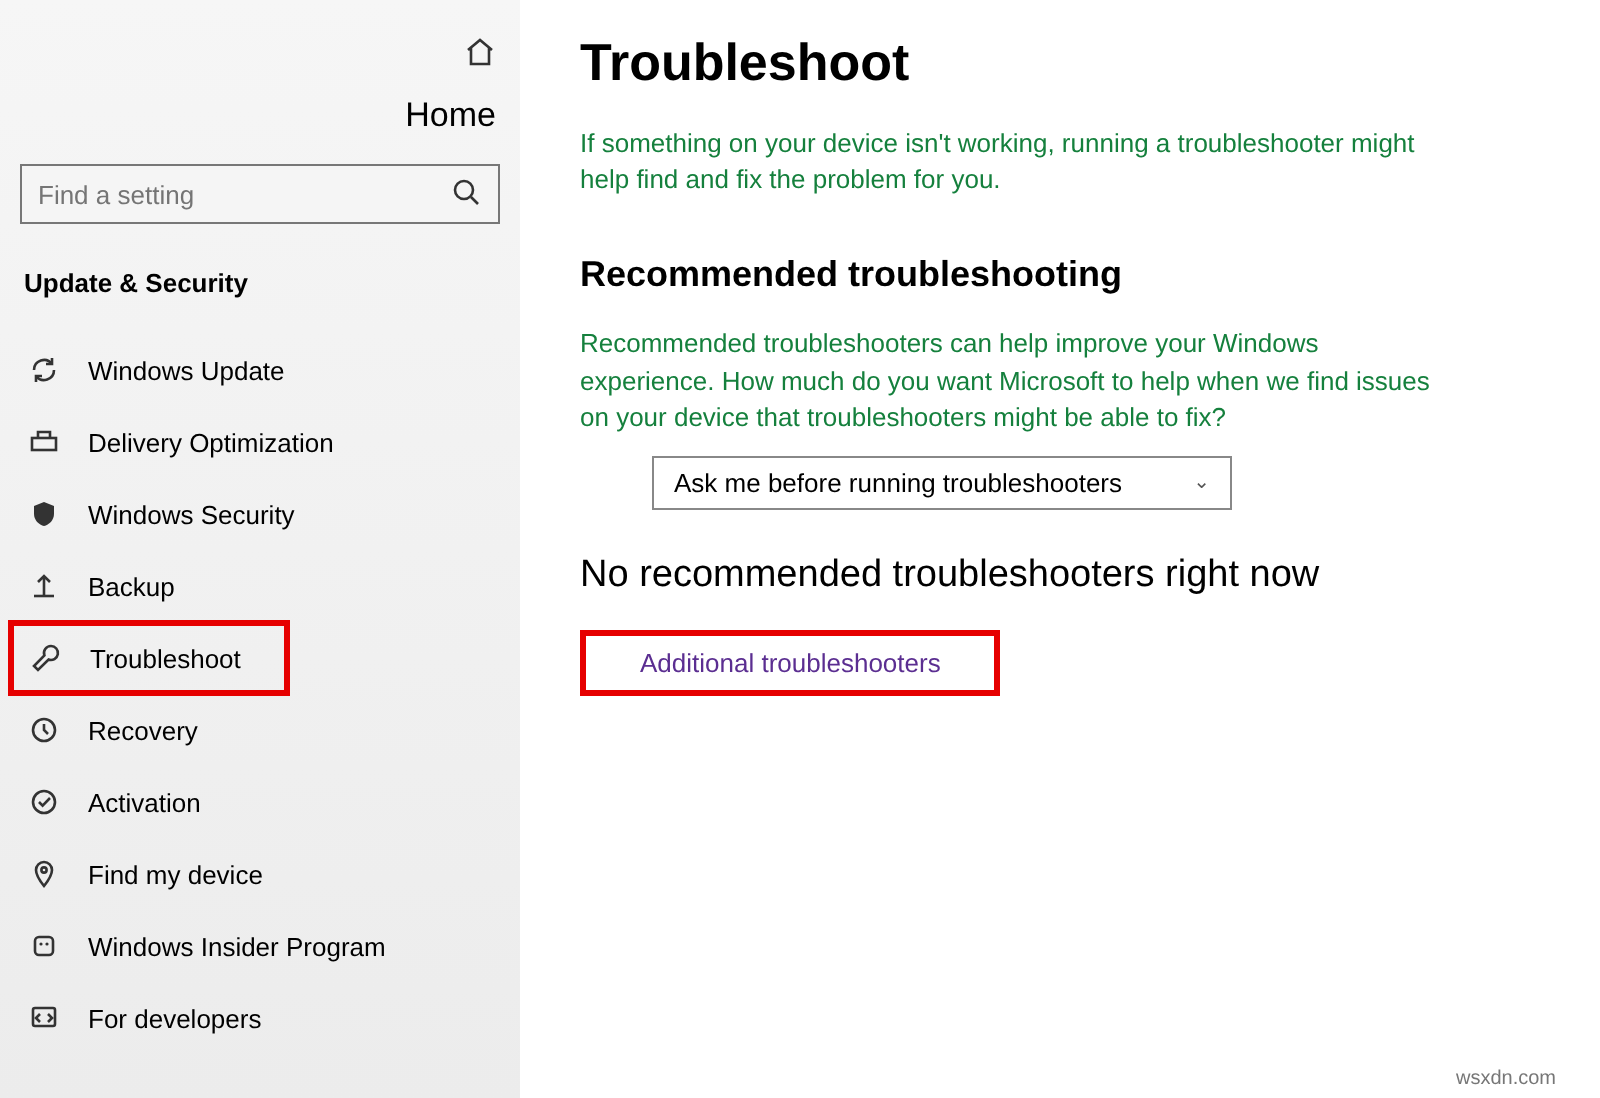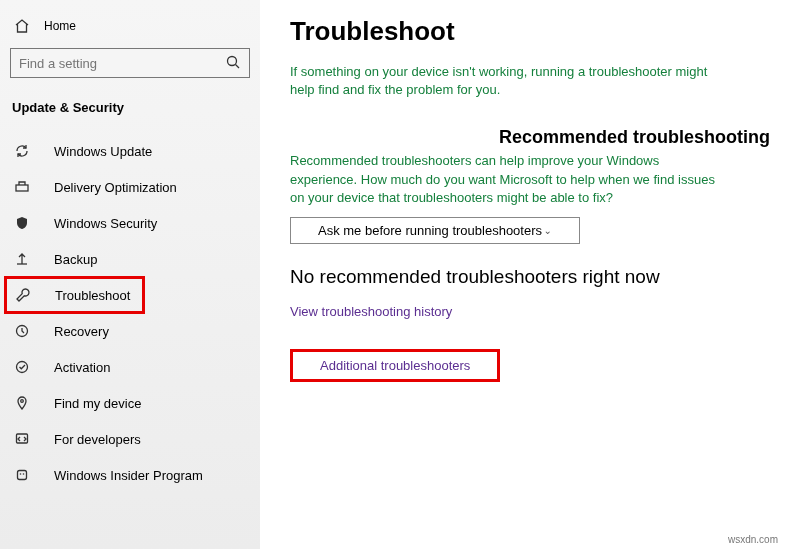--- a/index.html
+++ b/index.html
@@ -15,25 +15,26 @@
   }
   .app { display: flex; height: 100%; }
   .sidebar {
     width: 260px;
     background: linear-gradient(180deg, #f6f6f6 0%, #ececec 100%);
     padding: 10px 0 10px 0;
     flex-shrink: 0;
   }
   .home-row {
     display: flex;
-    align-items: center;
+    align-items: flex-end;
     gap: 14px;
     padding: 8px 12px 8px 14px;
-    font-size: 12px;
+    font-size: 17px;
     cursor: default;
+    flex-direction: column;
   }
   .home-row .icon { width: 16px; display:flex; justify-content:center;}
   .search-wrap { padding: 6px 10px 4px 10px; }
   .search {
     width: 240px;
     height: 30px;
     border: 1px solid #777;
     background: #f5f5f5;
     display: flex;
     align-items: center;
@@ -48,48 +49,49 @@
     font-family: inherit;
   }
   .section-title {
     font-weight: 600;
     padding: 18px 12px 18px 12px;
     font-size: 13px;
   }
   .nav-item {
     display: flex;
     align-items: center;
-    gap: 24px;
+    gap: 14px;
     padding: 10px 12px 10px 14px;
     font-size: 13px;
     cursor: default;
   }
   .nav-item .icon { width: 16px; display:flex; justify-content:center; color:#333;}
   .highlight {
     border: 3px solid #e60000;
     margin: -1px 115px -1px 4px;
     padding: 8px 10px 8px 8px;
   }
   .main {
     flex: 1;
     padding: 16px 30px 0 30px;
     position:relative;
   }
   h1 { font-size: 26px; font-weight: 600; margin-bottom: 16px; }
   .body-text { font-size: 13px; color: #15803d; line-height: 1.4; max-width: 430px; margin-bottom: 28px; }
-  h2 { font-size: 18px; font-weight: 600; margin-bottom: 4px; text-align: right; }
+  h2 { font-size: 18px; font-weight: 600; margin-bottom: 15px; }
   .dropdown {
     border: 1px solid #888;
-    padding: 5px 27px;
+    padding: 5px 10px;
     width: 290px;
     font-size: 13px;
     display: flex; justify-content: space-between; align-items: center;
     margin-top: 10px; margin-bottom: 22px;
     cursor: default;
     background:#fff;
+    margin-left:36px;
   }
   .chev { font-size: 10px; color:#555;}
   .status-line { font-size: 19px; margin-bottom: 16px; }
   .small { font-size: 11px; color: #555; margin-bottom: 40px; display:block;}
   .link { color: #5b2e91; font-size: 13px; display:inline-block; cursor:pointer; margin-bottom: 30px;}
   .link-box { border: 3px solid #e60000; display:inline-block; padding: 6px 27px; }
   .watermark { position:absolute; bottom:4px; right:22px; font-size:10px; color:#777;}
   svg { width:16px; height:16px; stroke:#333; stroke-width:1.3; fill:none; }
 </style>
 </head>
@@ -195,53 +197,52 @@
             <path d="M8 2a4 4 0 0 1 4 4c0 3-4 8-4 8S4 9 4 6a4 4 0 0 1 4-4z"></path>
             <circle cx="8" cy="6" r="1.3"></circle>
           </svg>
         </span>
       <span>Find my device</span>
     </div>
 
     <div class="nav-item">
       <span class="icon">
           <svg viewBox="0 0 16 16">
-            <rect x="2.5" y="3" width="11" height="9" rx="1"></rect>
-            <path d="M6 6l-2 2 2 2M10 6l2 2-2 2"></path>
-          </svg>
-        </span>
-      <span>For developers</span>
-    </div>
-
-    <div class="nav-item">
-      <span class="icon">
-          <svg viewBox="0 0 16 16">
             <rect x="3.5" y="3.5" width="9" height="9" rx="2"></rect>
             <circle cx="6.5" cy="7" r="0.8" fill="#333" stroke="none"></circle>
             <circle cx="9.5" cy="7" r="0.8" fill="#333" stroke="none"></circle>
           </svg>
         </span>
       <span>Windows Insider Program</span>
     </div>
 
+    <div class="nav-item">
+      <span class="icon">
+          <svg viewBox="0 0 16 16">
+            <rect x="2.5" y="3" width="11" height="9" rx="1"></rect>
+            <path d="M6 6l-2 2 2 2M10 6l2 2-2 2"></path>
+          </svg>
+        </span>
+      <span>For developers</span>
+    </div>
+
   </div>
 
   <div class="main">
     <h1>Troubleshoot</h1>
     <p class="body-text">If something on your device isn't working, running a troubleshooter might help find and fix the problem for you.</p>
 
     <h2>Recommended troubleshooting</h2>
     <p class="body-text" style="margin-bottom:0">Recommended troubleshooters can help improve your Windows experience. How much do you want Microsoft to help when we find issues on your device that troubleshooters might be able to fix?</p>
 
     <div class="dropdown">
       <span>Ask me before running troubleshooters</span>
       <span class="chev">⌄</span>
     </div>
 
     <div class="status-line">No recommended troubleshooters right now</div>
 
-    <div><span class="link">View troubleshooting history</span></div>
 
     <div><span class="link link-box" style="margin-bottom:0">Additional troubleshooters</span></div>
   </div>
 </div>
 
 <div class="watermark">wsxdn.com</div>
 
 </body></html>

